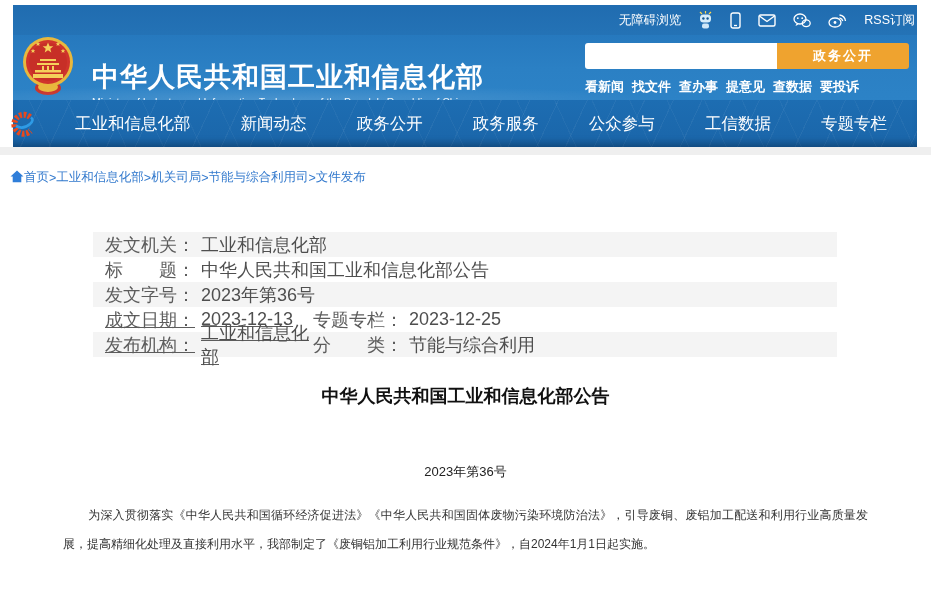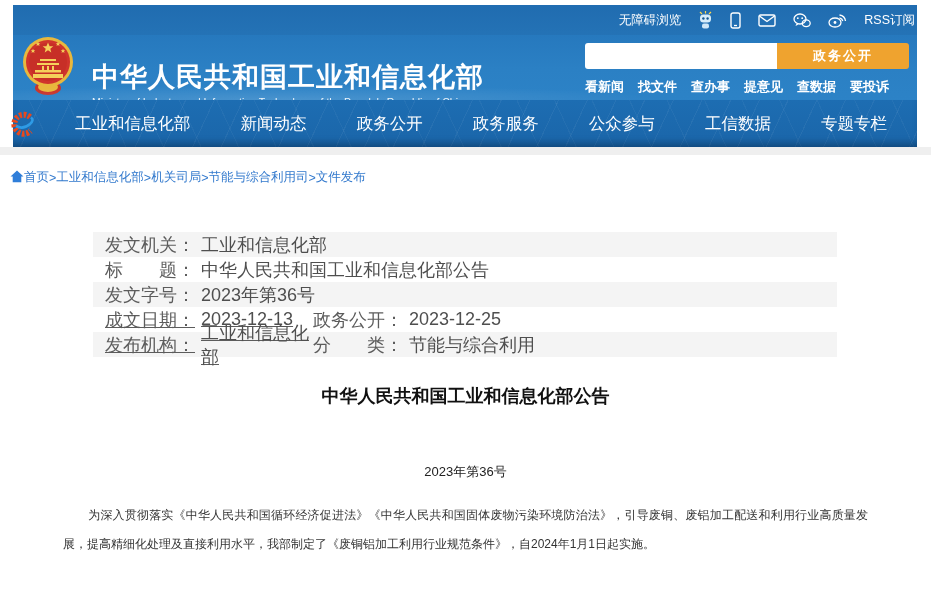--- a/index.html
+++ b/index.html
@@ -25,21 +25,21 @@
   .site-title { font-size:27px; font-weight:bold; letter-spacing:1px; line-height:30px; white-space:nowrap; }
   .site-sub { font-size:10.5px; color:#eaf4fc; margin-top:4px; white-space:nowrap; }
 
   .searchzone { position:absolute; right:8px; top:8px; width:324px; z-index:2; }
   .searchrow { display:flex; height:26px; border-radius:3px; overflow:hidden; }
   .search-input { flex:1; border:none; outline:none; background:#ffffff; padding:0 8px;
     font-size:13px; }
   .search-btn { width:163px; border:none; background:#efa32f; color:#ffffff;
     font-size:13px; font-weight:bold; cursor:pointer; letter-spacing:2px;
     font-family:"Liberation Sans","DejaVu Sans",sans-serif; }
-  .quicklinks { display:flex; gap:14px; margin-top:9px; font-size:13px; font-weight:bold; }
+  .quicklinks { display:flex; gap:8px; margin-top:9px; font-size:13px; font-weight:bold; }
   .quicklinks a { color:#ffffff; text-decoration:none; white-space:nowrap; }
 
   .nav { position:relative; height:47px; display:flex; align-items:center;
     justify-content:space-between; padding:0 30px 0 62px;
     background:
       repeating-linear-gradient(115deg, rgba(255,255,255,0.05) 0 1px, rgba(255,255,255,0) 1px 26px),
       repeating-linear-gradient(65deg, rgba(255,255,255,0.04) 0 1px, rgba(255,255,255,0) 1px 34px),
       linear-gradient(180deg,#1d6db2 0%,#1b67ab 80%,#175c99 100%);
     box-shadow:inset 0 -7px 9px -5px rgba(0,25,55,0.35); }
   .nav a { color:#ffffff; font-size:16.5px; text-decoration:none; white-space:nowrap; }
@@ -220,21 +220,21 @@
       <span class="lbl">发文字号：</span>
       <span class="val">2023年第36号</span>
     </span>
   </div>
   <div class="mrow">
     <span class="mcell first">
       <span class="lbl">成文日期：</span>
       <span class="val">2023-12-13</span>
     </span>
     <span class="mcell">
-      <span class="lbl">政务公开：</span>
+      <span class="lbl">专题专栏：</span>
       <span class="val">2023-12-25</span>
     </span>
   </div>
   <div class="mrow">
     <span class="mcell first">
       <span class="lbl">发布机构：</span>
       <span class="val">工业和信息化部</span>
     </span>
     <span class="mcell">
       <span class="lbl">分　　类：</span>

